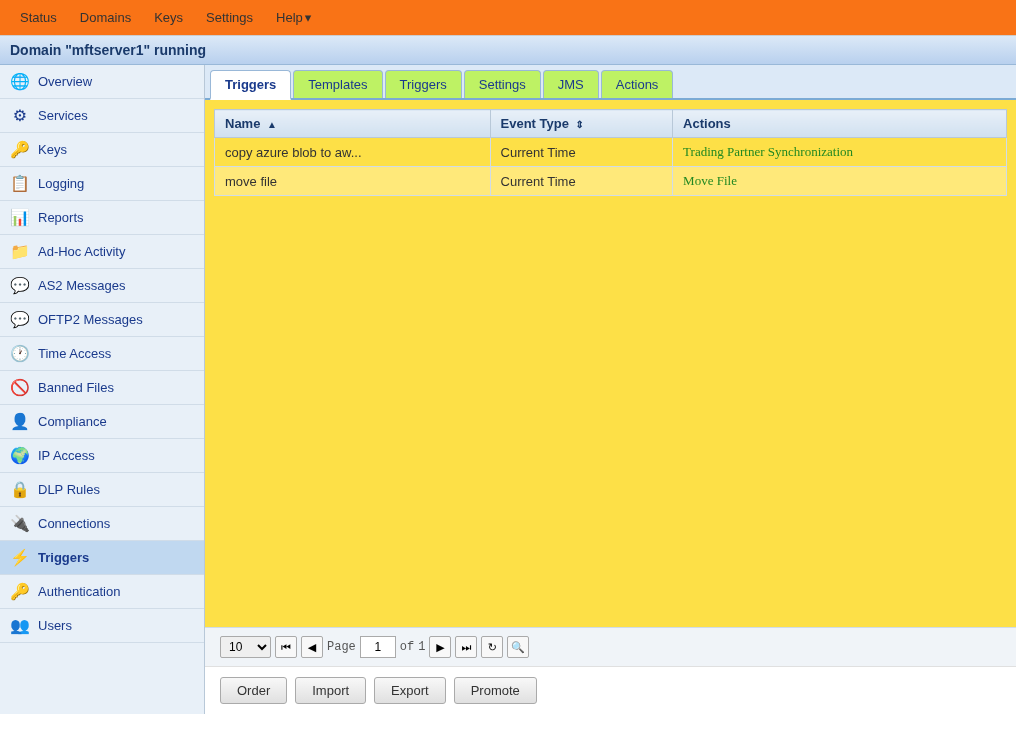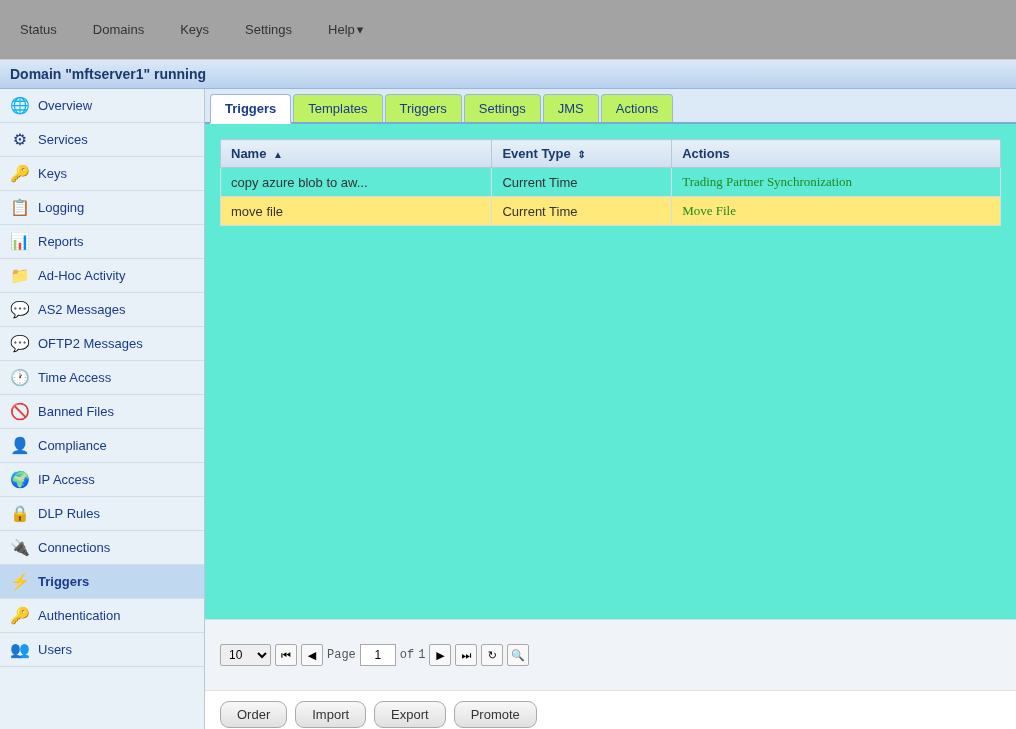--- a/index.html
+++ b/index.html
@@ -2,24 +2,24 @@
 <html><head>
   <meta charset="utf-8">
   <style>
     * { box-sizing: border-box; margin: 0; padding: 0; }
     body { font-family: Arial, sans-serif; font-size: 13px; background: #fff; width: 1016px; height: 729px; overflow: hidden; }
 
     
     .top-menu {
       display: flex;
       align-items: center;
-      padding: 18px 10px;
-      background: #a3a3a3;
+      padding: 6px 10px;
+      background: #f97316;
       border-bottom: 1px solid #ccc;
-      gap: 16px;
+      gap: 3px;
     }
     .top-menu-item {
       padding: 4px 10px;
       cursor: pointer;
       color: #333;
       border-radius: 3px;
     }
     .help-item {
       display: flex;
       align-items: center;
@@ -100,23 +100,23 @@
     .tab.active {
       background: #fff;
       font-weight: bold;
       border-bottom: 2px solid #fff;
       margin-bottom: -2px;
     }
 
     
     .table-area {
       flex: 1;
-      padding: 15px;
+      padding: 9px;
       overflow: auto;
-      background: #5eead4;
+      background: #fde047;
     }
 
     .data-table {
       width: 100%;
       border-collapse: collapse;
       border: 1px solid #ccc;
     }
     .data-table th {
       background: linear-gradient(to bottom, #e8f0f8, #d0e0f0);
       border: 1px solid #b8c8d8;
@@ -136,21 +136,21 @@
       color: #228822;
       text-decoration: none;
       font-family: Liberation Serif, serif;
     }
     .sort-indicator { font-size: 10px; margin-left: 3px; }
 
     
     .pagination {
       display: flex;
       align-items: center;
-      padding: 24px 15px;
+      padding: 8px 15px;
       background: #f0f4f8;
       border-top: 1px solid #d0dce8;
       gap: 4px;
     }
     .pagination select {
       padding: 2px 4px;
       border: 1px solid #aaa;
       border-radius: 2px;
       font-size: 12px;
     }
@@ -179,21 +179,21 @@
     .action-buttons {
       display: flex;
       gap: 8px;
       padding: 10px 15px;
       background: #fff;
       border-top: 1px solid #e0e0e0;
     }
     .btn {
       padding: 5px 16px;
       border: 1px solid #aaa;
-      border-radius: 9px;
+      border-radius: 3px;
       background: linear-gradient(to bottom, #f8f8f8, #e0e0e0);
       cursor: pointer;
       font-size: 13px;
       color: #333;
     }
   </style>
 </head>
 <body>
 
 <div class="top-menu">

